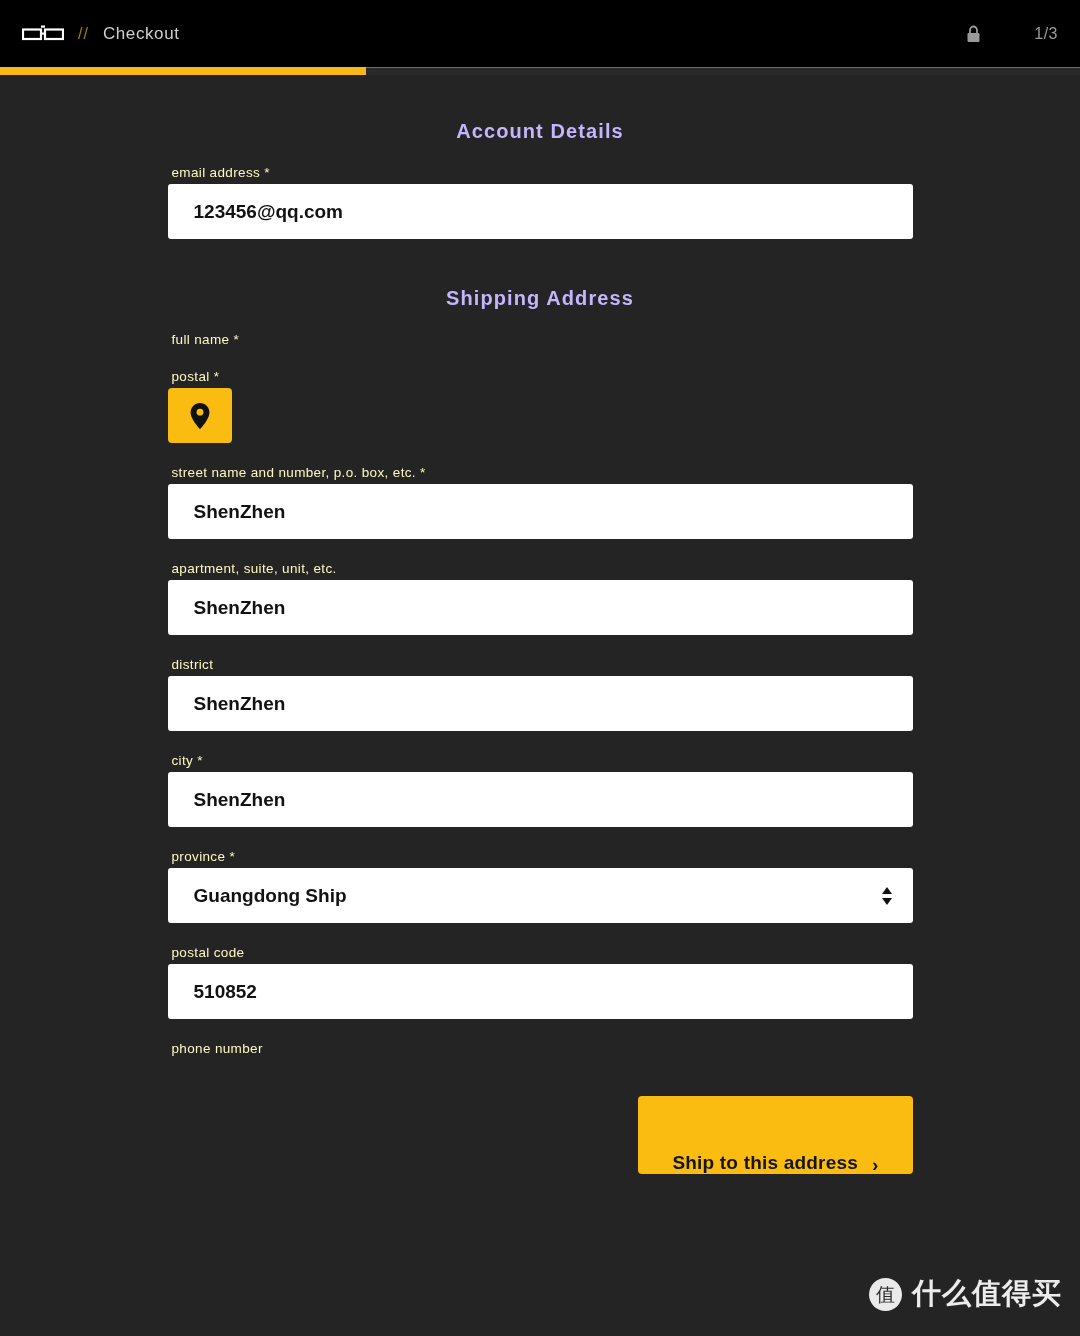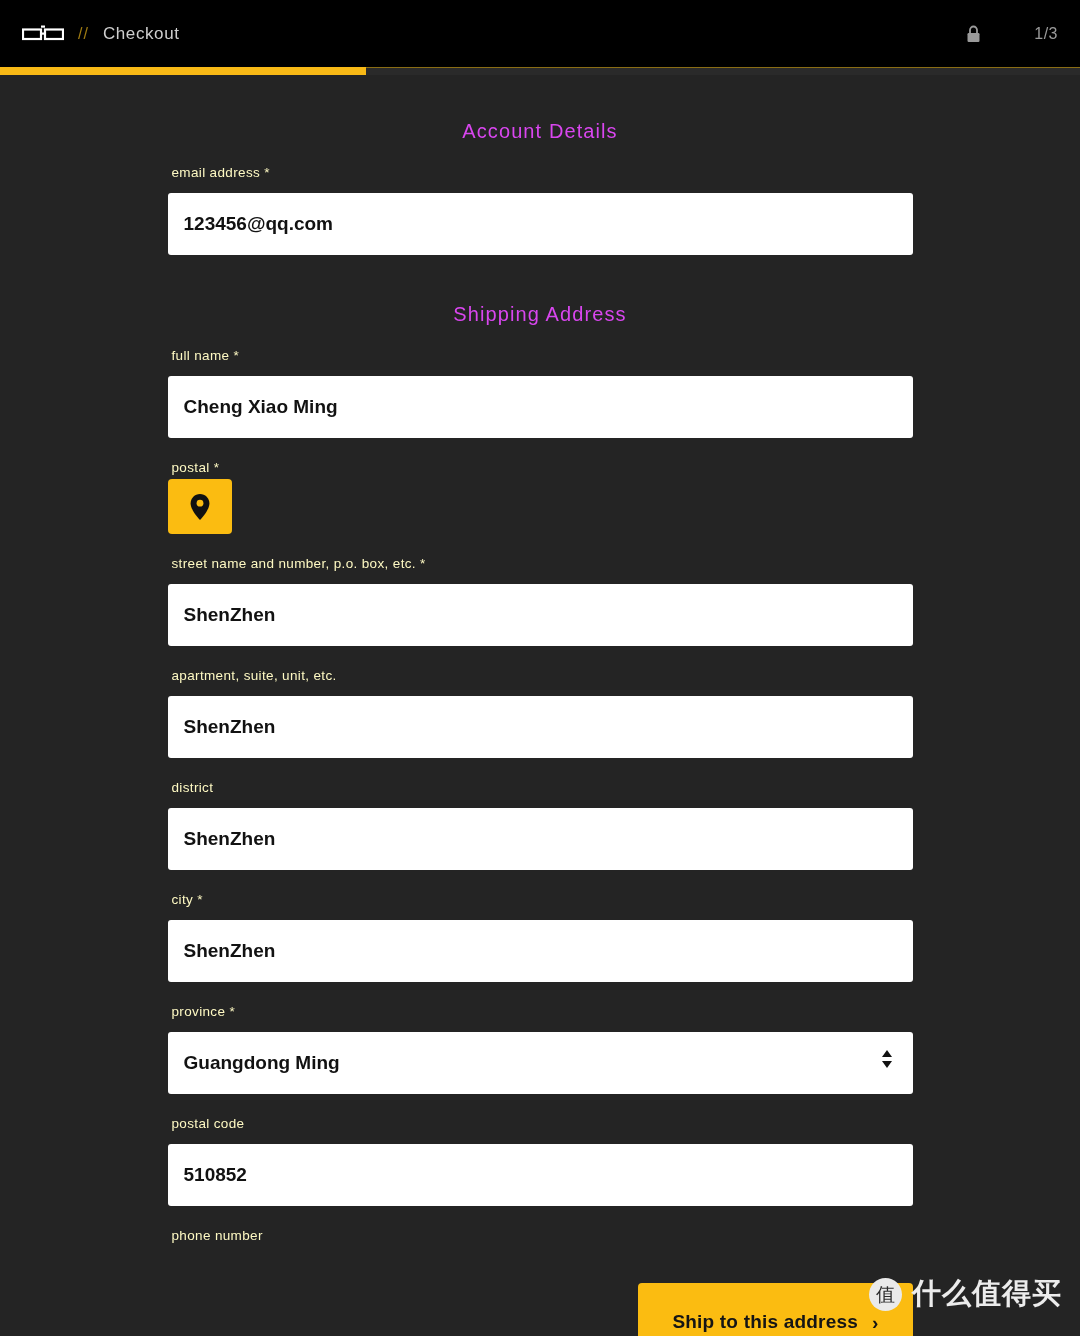--- a/index.html
+++ b/index.html
@@ -85,24 +85,24 @@
 
   
   .form-wrap {
     width: 745px;
     margin: 0 auto;
     padding-top: 45px;
     box-sizing: border-box;
   }
   .section-title {
     text-align: center;
-    color: #d946ef;
+    color: #c4b5fd;
     font-size: 20px;
     letter-spacing: 1.1px;
-    font-weight: 400;
+    font-weight: 700;
     margin: 0 0 22px 0;
   }
   .section-title.second {
     margin-top: 48px;
   }
 
   .field {
     margin-bottom: 22px;
   }
   .field-label {
@@ -113,33 +113,32 @@
     margin: 0 0 4px 4px;
   }
   .control-row {
     display: flex;
     align-items: stretch;
     gap: 27px;
   }
   .text-input {
     width: 100%;
     box-sizing: border-box;
-    height: 62px;
+    height: 55px;
     background: #ffffff;
     border: none;
     border-radius: 3px;
-    padding: 0 16px;
+    padding: 0 26px;
     font-family: "Liberation Sans", sans-serif;
     font-size: 19px;
     font-weight: bold;
     color: #121212;
     outline: none;
     display: flex;
     align-items: center;
-    margin-top: 9px;
   }
   .select-box {
     position: relative;
     flex: 1 1 auto;
   }
   .select-box .text-input {
     padding-right: 48px;
   }
   .select-arrows {
     position: absolute;
@@ -177,21 +176,21 @@
     border-radius: 4px;
     color: #151515;
     font-family: "Liberation Sans", sans-serif;
     font-size: 19px;
     font-weight: bold;
     letter-spacing: 0.2px;
     height: 78px;
     padding: 0 34px;
     cursor: pointer;
     display: flex;
-    align-items: center;
+    align-items: flex-end;
     gap: 14px;
   }
   .chev {
     font-size: 19px;
     font-weight: bold;
     line-height: 1;
   }
 
   
   .watermark {
@@ -260,23 +259,20 @@
     <label class="field-label">email address *</label>
     <div class="control-row">
       <div class="text-input" placeholder="">123456@qq.com</div>
     </div>
   </div>
 
   <h2 class="section-title second">Shipping Address</h2>
 
   <div class="field">
     <label class="field-label">full name *</label>
-    <div class="control-row">
-      <div class="text-input" placeholder="">Cheng Xiao Ming</div>
-    </div>
   </div>
 
   <div class="field">
     <label class="field-label">postal *</label>
     <div class="control-row">
       <button class="pin-button">
         <span>
           <svg width="22" height="28" viewBox="0 0 22 28" xmlns="http://www.w3.org/2000/svg">
             <path d="M11 1 C5.8 1 1.6 5.2 1.6 10.4 C1.6 17.4 11 27 11 27 C11 27 20.4 17.4 20.4 10.4 C20.4 5.2 16.2 1 11 1 Z" fill="#111111"></path>
             <circle cx="11" cy="10.2" r="3.4" fill="#fbbc11"></circle>
@@ -311,21 +307,21 @@
     <label class="field-label">city *</label>
     <div class="control-row">
       <div class="text-input" placeholder="">ShenZhen</div>
     </div>
   </div>
 
   <div class="field">
     <label class="field-label">province *</label>
     <div class="control-row">
       <div class="select-box">
-        <div class="text-input">Guangdong Ming</div>
+        <div class="text-input">Guangdong Ship</div>
         <span class="select-arrows">
           <svg viewBox="0 0 12 20" xmlns="http://www.w3.org/2000/svg">
             <polygon points="6,1 11,8 1,8" fill="#111111"></polygon>
             <polygon points="6,19 11,12 1,12" fill="#111111"></polygon>
           </svg>
         </span>
       </div>
     </div>
   </div>
 

